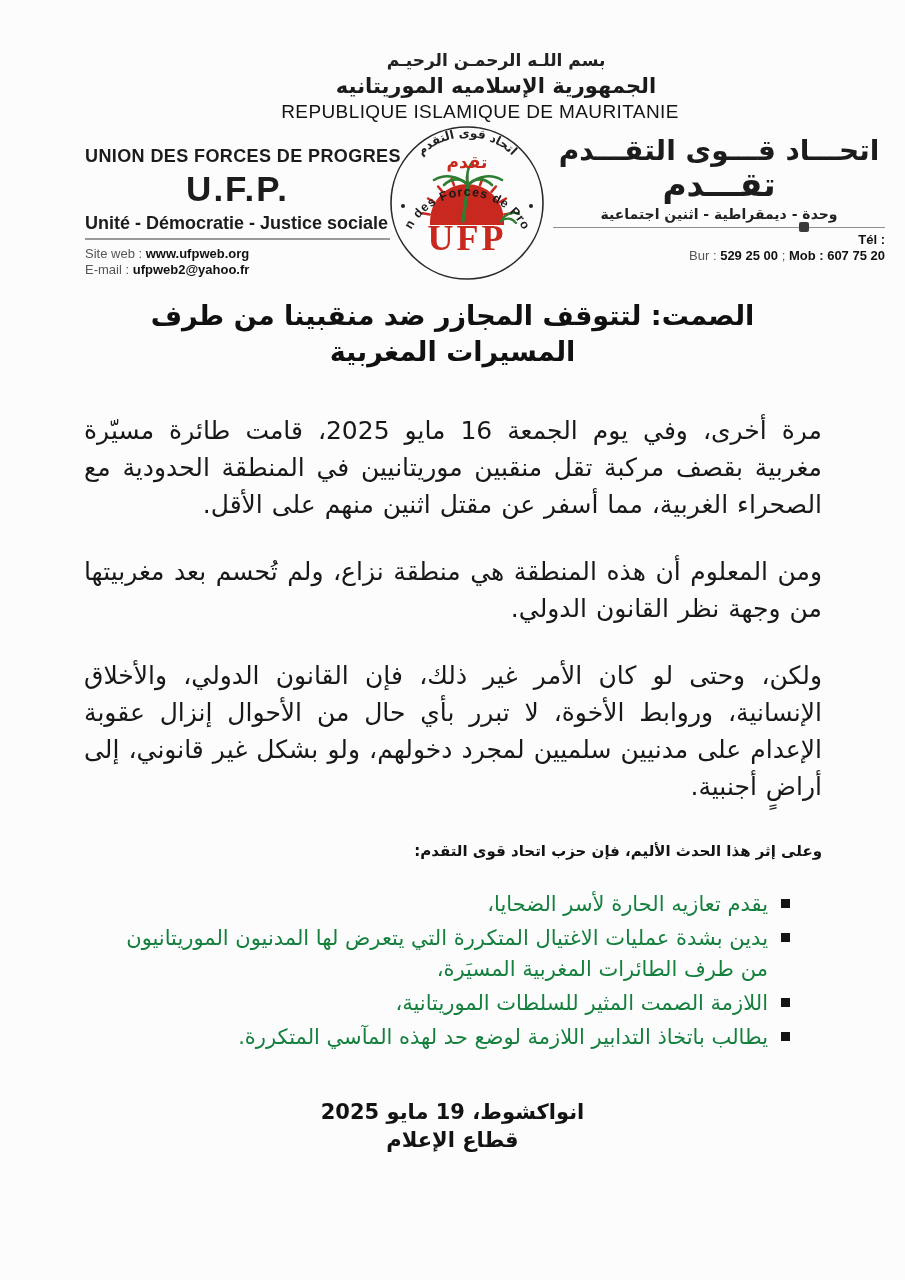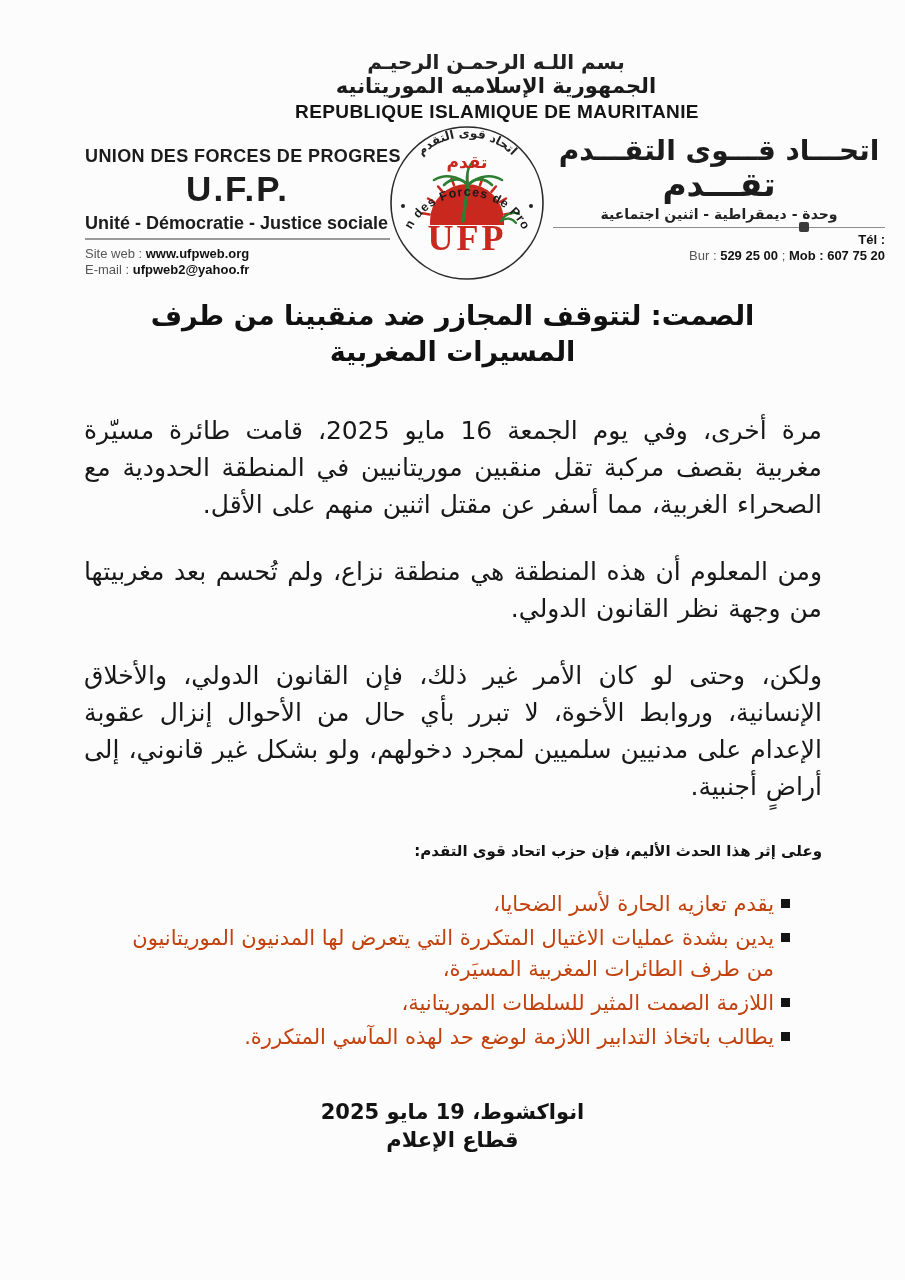--- a/index.html
+++ b/index.html
@@ -10,29 +10,29 @@
     font-family:"Liberation Sans",sans-serif;
     color:#1c1c1c;
     overflow:hidden;
   }
   .ar{font-family:"DejaVu Sans",sans-serif;direction:rtl;}
 
   
   .letterhead{position:relative;height:290px;}
   .basmala{
     position:absolute;top:50px;left:496px;transform:translateX(-50%);
-    font-size:20px;font-weight:bold;white-space:nowrap;color:#222;
+    font-size:17px;font-weight:bold;white-space:nowrap;color:#222;
   }
   .republic-ar{
     position:absolute;top:74px;left:496px;transform:translateX(-50%);
     font-size:21px;font-weight:bold;white-space:nowrap;color:#1a1a1a;
   }
   .republic-fr{
-    position:absolute;top:101px;left:497px;transform:translateX(-50%);
-    font-size:19px;font-weight:bold;letter-spacing:.4px;white-space:nowrap;color:#141414;
+    position:absolute;top:101px;left:480px;transform:translateX(-50%);
+    font-size:19px;font-weight:normal;letter-spacing:.4px;white-space:nowrap;color:#141414;
   }
 
   .left-block{position:absolute;left:85px;top:146px;width:305px;}
   .party-fr{font-size:18px;font-weight:bold;letter-spacing:.4px;white-space:nowrap;}
   .acronym{font-size:35px;font-weight:bold;text-align:center;margin-top:2px;letter-spacing:2px;}
   .motto-fr{font-size:18px;font-weight:bold;margin-top:4px;white-space:nowrap;}
   .lh-divider{border:none;border-top:2px solid #9a9a9a;margin:4px 0 6px 0;}
   .contact-row{font-size:13px;line-height:16px;white-space:nowrap;}
   .contact-label{color:#555;}
   .contact-value{font-weight:bold;color:#111;}
@@ -63,22 +63,22 @@
   .lead-in{
     margin:32px 83px 0 84px;
     font-size:15px;line-height:28px;font-weight:bold;
     text-align:right;color:#131313;
   }
   .bullets{
     list-style:none;margin:24px 115px 0 117px;padding:0;
     direction:rtl;
   }
   .bullets li{
-    display:flex;align-items:flex-start;gap:7px;
-    font-size:21px;line-height:31px;color:#c2410c;
+    display:flex;align-items:flex-start;gap:13px;
+    font-size:21px;line-height:31px;color:#15803d;
     margin-bottom:3px;text-align:right;
   }
   .bullet-square{flex:none;width:9px;height:9px;background:#141414;margin-top:10px;}
   .bullet-text{flex:1;}
   .doc-footer{
     margin-top:45px;text-align:center;
     font-size:21px;line-height:28px;font-weight:bold;color:#131313;
   }
 </style>
 </head>

